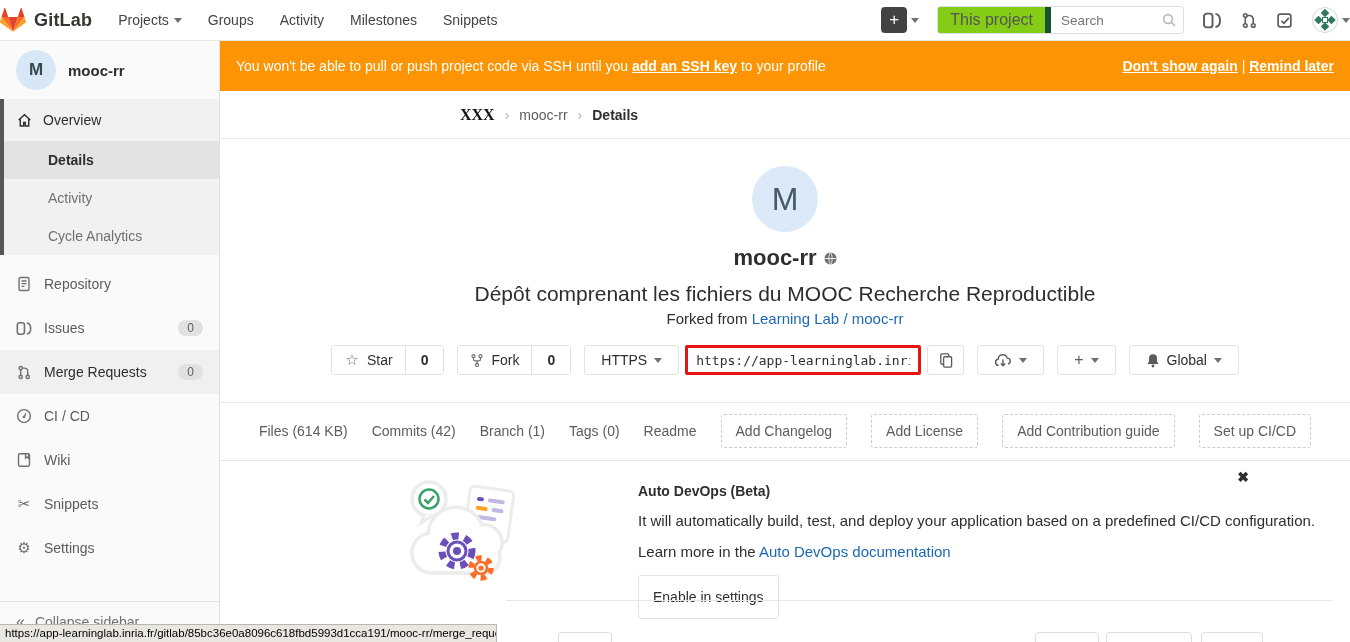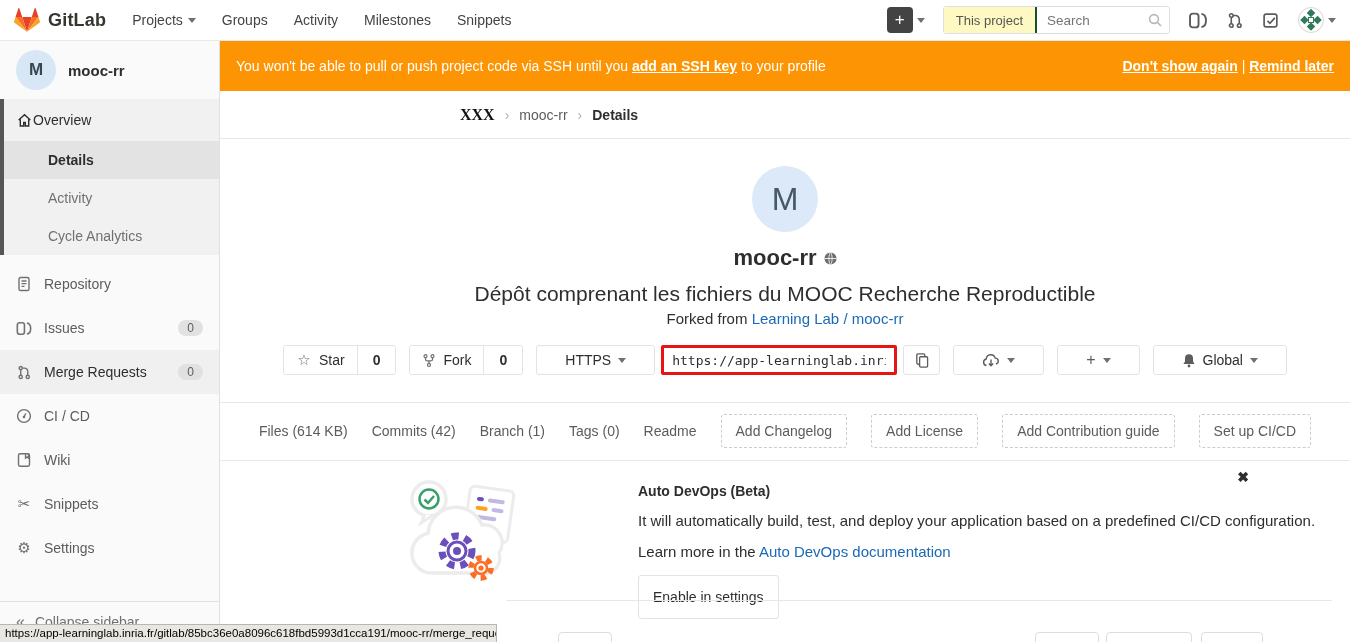--- a/index.html
+++ b/index.html
@@ -1,50 +1,50 @@
 <!DOCTYPE html>
 <html><head>
 <meta charset="utf-8">
 <style>
   * { margin:0; padding:0; box-sizing:border-box; }
   html,body { width:1350px; height:642px; }
   body { font-family:"Liberation Sans", sans-serif; font-size:14px; color:#2e2e2e; background:#fff; overflow:hidden; }
   .canvas { position:relative; width:1350px; height:642px; overflow:hidden; background:#fff; }
 
   
-  .navbar { position:absolute; top:0; left:0; right:0; height:41px; background:#fff; border-bottom:1px solid #e8e8e8; display:flex; align-items:center; justify-content:space-between; padding:0 14px; z-index:30;gap:6px; }
+  .navbar { position:absolute; top:0; left:0; right:0; height:41px; background:#fff; border-bottom:1px solid #e8e8e8; display:flex; align-items:center; justify-content:space-between; padding:0 0; z-index:30;gap:6px; }
   .nav-left { display:flex; align-items:center; gap:26px; }
   .brand { display:flex; align-items:center; gap:8px; cursor:pointer; }
   .brand-name { font-size:18px; font-weight:700; color:#36352f; letter-spacing:.2px; }
   .nav-links { display:flex; align-items:center; gap:26px; }
   .nav-links a { color:#444; text-decoration:none; display:flex; align-items:center; gap:5px; }
   .caret { width:0; height:0; border-left:4px solid transparent; border-right:4px solid transparent; border-top:5px solid #707070; display:inline-block; }
   .nav-right { display:flex; align-items:center; gap:18px; }
   .plus-group { display:flex; align-items:center; gap:4px; cursor:pointer; }
   .plus-sq { width:26px; height:26px; background:#434343; border-radius:4px; color:#fff; font-size:17px; line-height:25px; text-align:center; }
   .search-group { display:flex; align-items:stretch; height:28px; border:1px solid #dfdfdf; border-radius:3px; overflow:hidden; }
-  .scope { background:#fef9c3; border-right:2px solid #14532d; color:#555; display:flex; align-items:center; padding:0 12px; font-size:13px; }
+  .scope { background:#84cc16; border-right:6px solid #14532d; color:#555; display:flex; align-items:center; padding:0 12px; font-size:16px; }
   .search-box { position:relative; width:132px; background:#fff; }
   .search-box input { width:100%; height:100%; border:0; outline:none; padding:0 26px 0 10px; font-size:13.5px; color:#444; font-family:"Liberation Sans", sans-serif; }
   .search-box .mag { position:absolute; right:6px; top:5px; }
   .nav-ic { display:flex; align-items:center; cursor:pointer; }
   .avatar-group { display:flex; align-items:center; gap:4px; cursor:pointer; }
 
   
   .banner { position:absolute; top:41px; left:220px; right:0; height:50px; background:#fc9403; color:#fff; display:flex; align-items:center; justify-content:space-between; padding:0 16px; z-index:10; }
   .banner a { color:#fff; font-weight:700; text-decoration:underline; cursor:pointer; }
   .banner .b-right { white-space:nowrap; }
 
   
   .sidebar { position:absolute; top:41px; left:0; bottom:0; width:220px; background:#fafafa; border-right:1px solid #e1e1e1; z-index:20; }
   .proj-head { display:flex; align-items:center; gap:12px; height:58px; padding:0 16px; }
   .proj-avatar { width:40px; height:40px; border-radius:50%; background:#d8e7f6; color:#37474f; font-size:17px; font-weight:600; display:flex; align-items:center; justify-content:center; }
   .proj-name { font-size:15px; font-weight:600; color:#2e2e2e; }
   .side-section { background:#f1f1f1; border-left:4px solid #565656; }
-  .side-row { display:flex; align-items:center; gap:0; padding:0 16px 0 12px; height:42px; color:#2e2e2e; cursor:pointer; }
+  .side-row { display:flex; align-items:center; gap:10px; padding:0 16px 0 12px; height:42px; color:#2e2e2e; cursor:pointer; }
   .sub-row { height:38px; padding-left:44px; color:#707070; cursor:pointer; display:flex; align-items:center; }
   .sub-row.active { background:#e3e3e3; color:#2e2e2e; font-weight:700; }
   .side-menu { margin-top:7px; }
   .side-item { display:flex; align-items:center; gap:12px; height:44px; padding:0 16px; color:#5c5c5c; cursor:pointer; }
   .side-item.hovered { background:#f0f0f0; color:#2e2e2e; }
   .badge { margin-left:auto; background:#e1e1e1; color:#5c5c5c; border-radius:10px; font-size:12px; padding:1px 9px; }
   .glyph { font-size:15px; color:#707070; width:16px; text-align:center; }
   .side-foot { position:absolute; bottom:0; left:0; right:0; border-top:1px solid #e3e3e3; padding:11px 16px; color:#707070; cursor:pointer; display:flex; gap:10px; align-items:center; background:#fafafa; }
 
   
@@ -59,21 +59,21 @@
   .crumb-page { color:#2e2e2e; font-weight:600; }
 
   .proj-header { text-align:center; padding-top:27px; border-bottom:1px solid #e7e7e7; padding-bottom:27px; }
   .big-avatar { width:66px; height:66px; border-radius:50%; background:#dbe9f8; color:#455a64; font-size:32px; display:inline-flex; align-items:center; justify-content:center; }
   .proj-title { margin-top:13px; font-size:22px; font-weight:600; color:#2e2e2e; display:flex; align-items:center; justify-content:center; gap:7px; }
   .desc { margin-top:11px; font-size:21px; color:#2e2e2e; }
   .forked { margin-top:4px; font-size:15px; }
   a.blue { color:#1b69b6; text-decoration:none; cursor:pointer; }
 
   .actions { margin-top:18px; display:flex; justify-content:center; align-items:center; gap:13px; }
-  .btn { height:30px; display:inline-flex; align-items:center; gap:7px; background:#fff; border:1px solid #e3e3e3; border-radius:3px; padding:0 28px; font-size:14px; color:#2e2e2e; cursor:pointer; }
+  .btn { height:30px; display:inline-flex; align-items:center; gap:7px; background:#fff; border:1px solid #e3e3e3; border-radius:3px; padding:0 16px; font-size:14px; color:#2e2e2e; cursor:pointer; }
   .btn-group { display:inline-flex; align-items:stretch; border:1px solid #e3e3e3; border-radius:3px; overflow:hidden; height:30px; }
   .btn-group .part { display:flex; align-items:center; gap:7px; padding:0 12px; cursor:pointer; background:#fff; }
   .btn-group .cnt { border-left:1px solid #e3e3e3; font-weight:600; padding:0 15px; }
   .clone-wrap { display:inline-flex; align-items:center; gap:6px; }
   .clone-input { height:30px; width:236px; border:3px solid #e61414; border-radius:2px; font-family:"DejaVu Sans Mono", monospace; font-size:13px; color:#2e2e2e; padding:0 8px; outline:none; white-space:nowrap; overflow:hidden; }
 
   .stats { display:flex; align-items:center; justify-content:center; gap:24px; padding:11px 0 12px; border-bottom:1px solid #e7e7e7; }
   .stat-link { color:#5c5c5c; cursor:pointer; }
   .dashed-btn { border:1px dashed #ccc; border-radius:3px; padding:8px 14px; color:#5c5c5c; background:#fff; cursor:pointer; font-size:14px; font-family:"Liberation Sans", sans-serif;text-align:right; }
 

